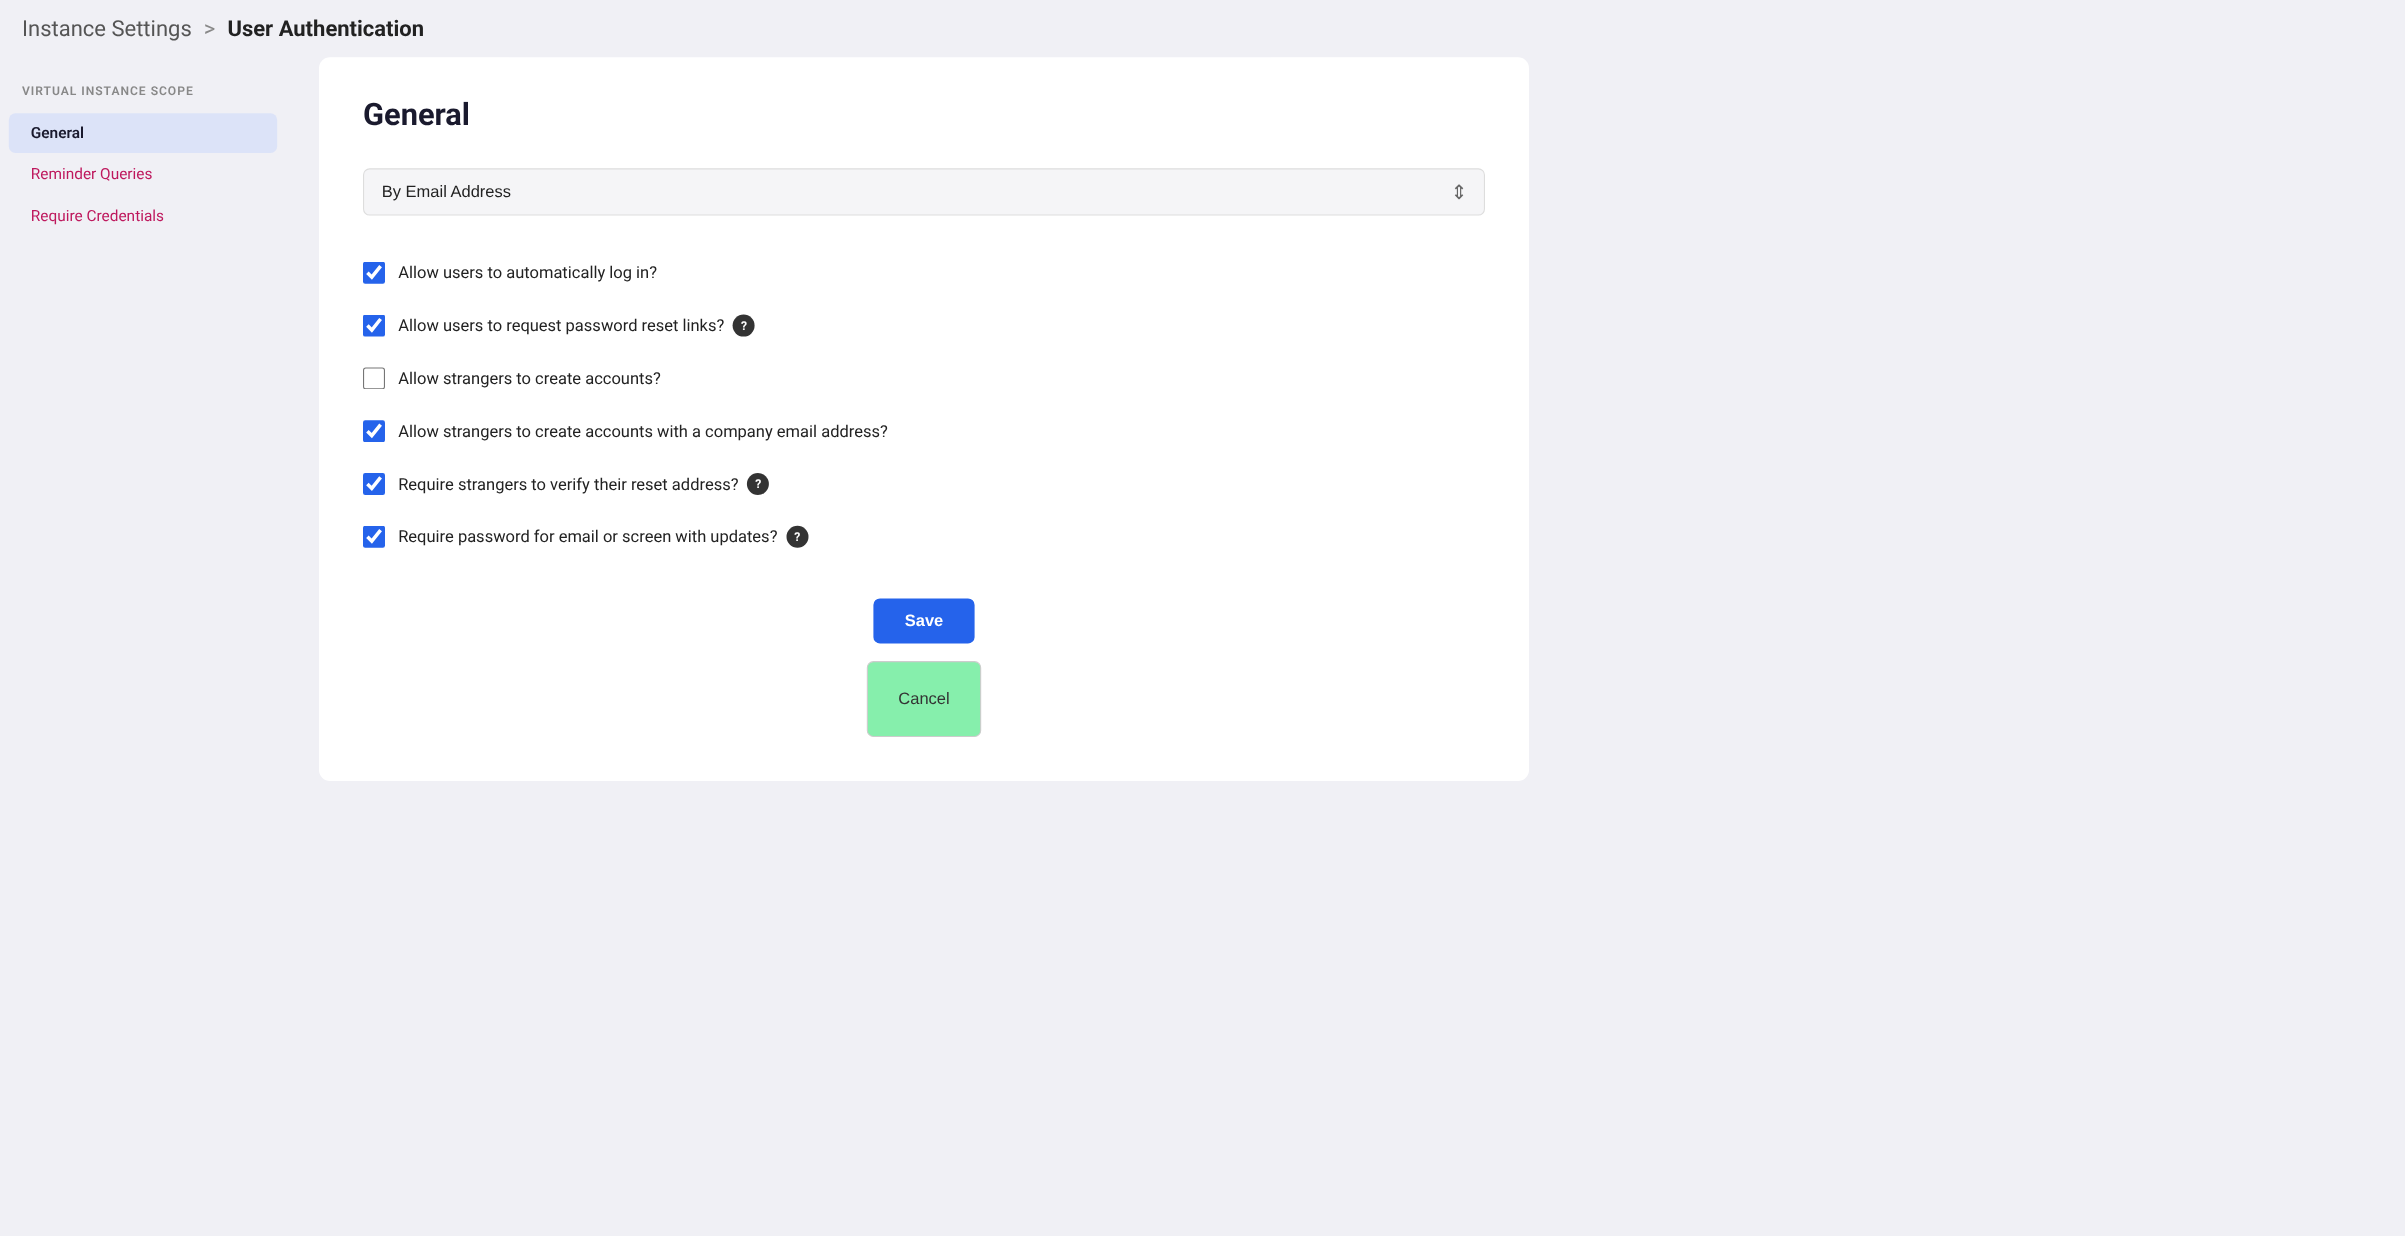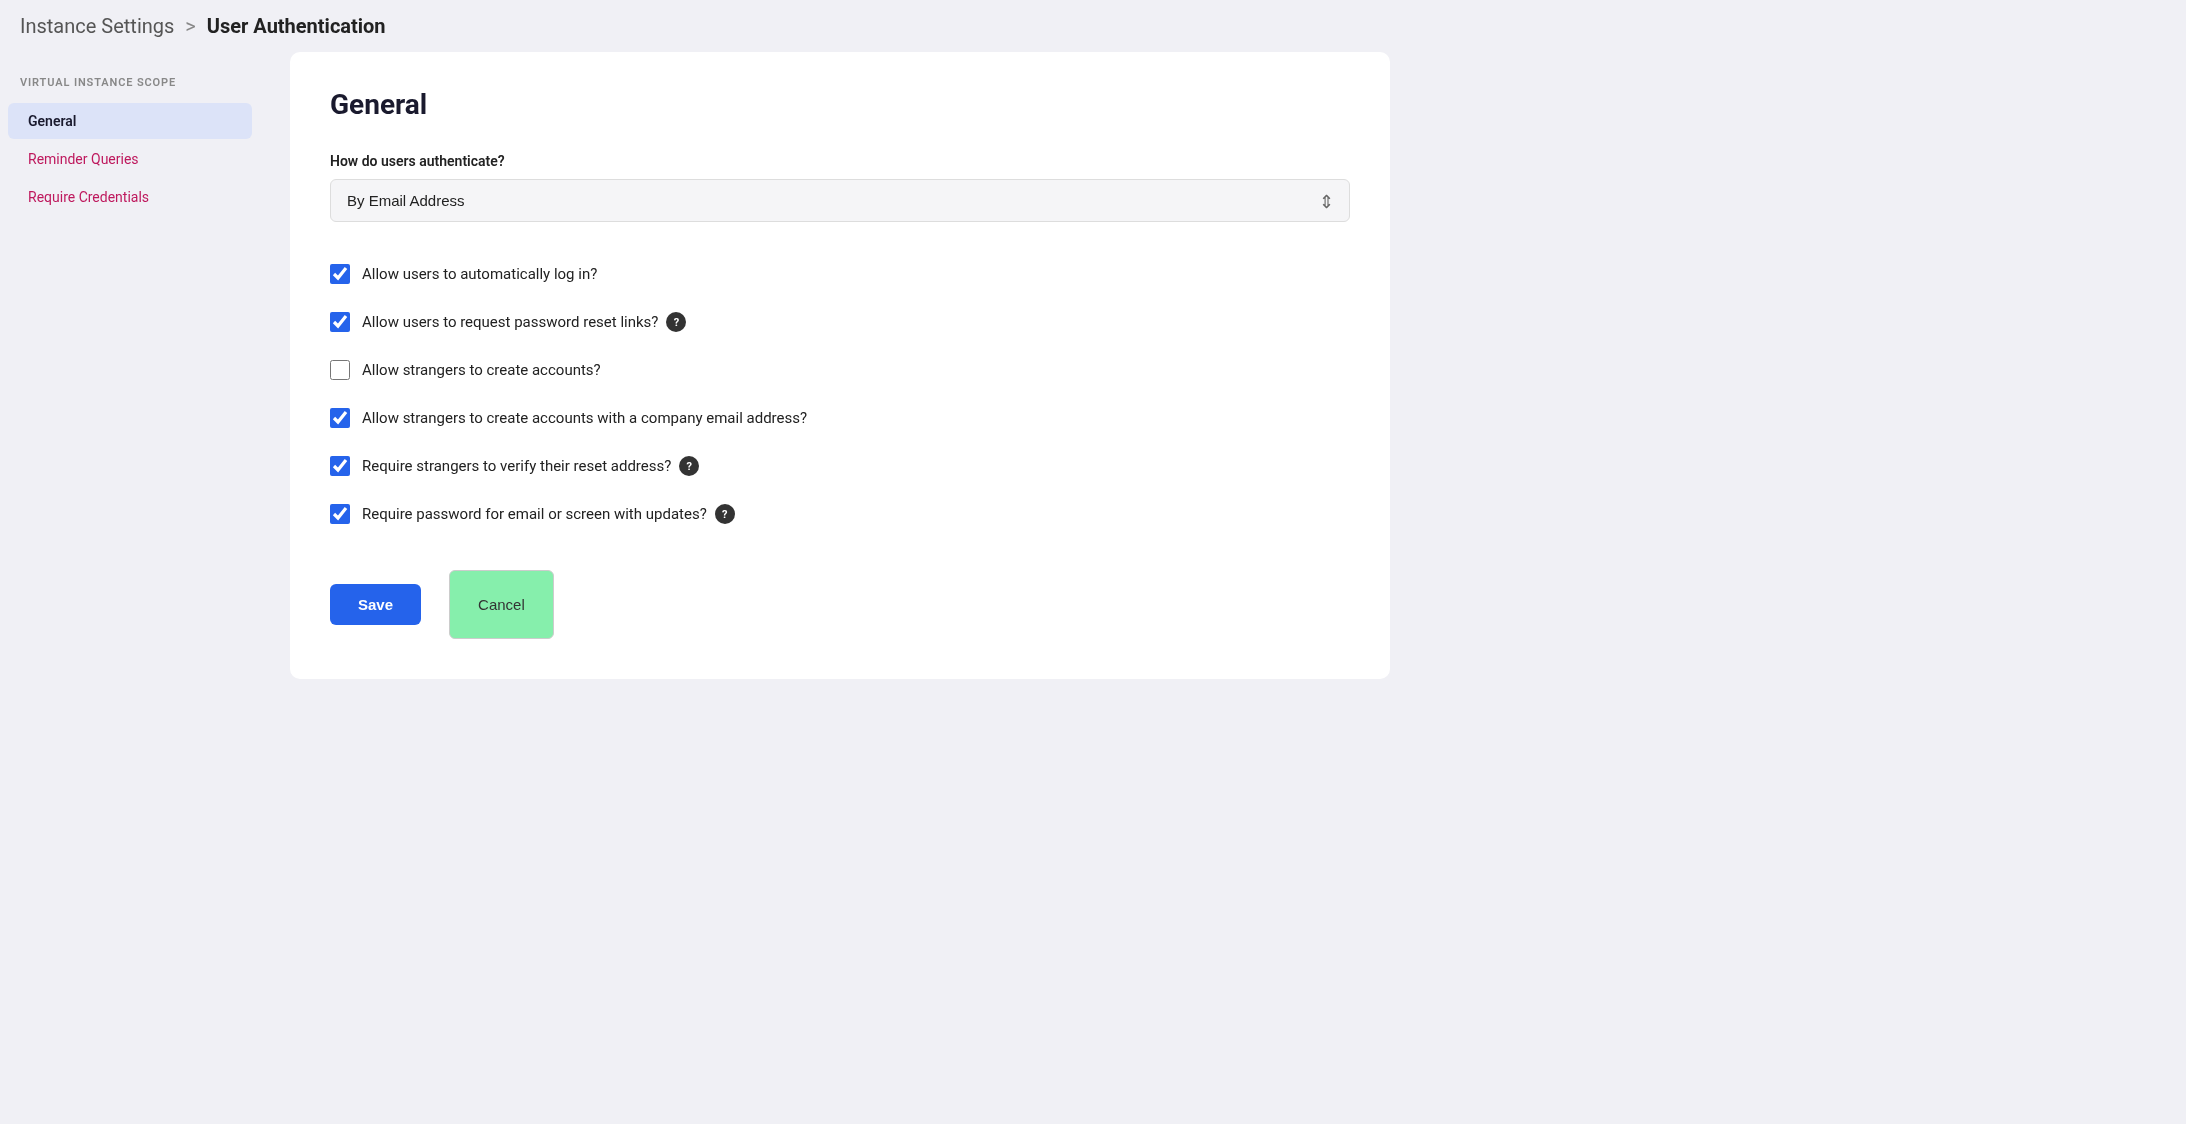--- a/index.html
+++ b/index.html
@@ -180,23 +180,24 @@
       color: #fff;
       font-size: 11px;
       font-weight: 700;
       cursor: pointer;
       flex-shrink: 0;
     }
 
     
     .button-row {
       display: flex;
-      gap: 28px;
+      gap: 16px;
       margin-top: 32px;
       align-items: center;
+      flex-direction: column;
     }
 
     .btn-save {
       padding: 12px 28px;
       background: #2563eb;
       color: #fff;
       border: none;
       border-radius: 6px;
       font-size: 15px;
       font-weight: 600;
@@ -238,21 +239,20 @@
       <a class="sidebar-item">
         <span>Require Credentials</span>
       </a>
     </nav>
 
     <div class="content-area">
       <div class="content-card">
 
         <h1 class="page-title">General</h1>
 
-        <div class="field-label">How do users authenticate?</div>
         <div class="select-wrapper">
           <select class="select-input">
             <option>By Email Address</option>
             <option>By Screen Name</option>
             <option>By Email Address or Screen Name</option>
           </select>
           <span class="select-arrow">⇕</span>
         </div>
 
         <div class="checkbox-group">

